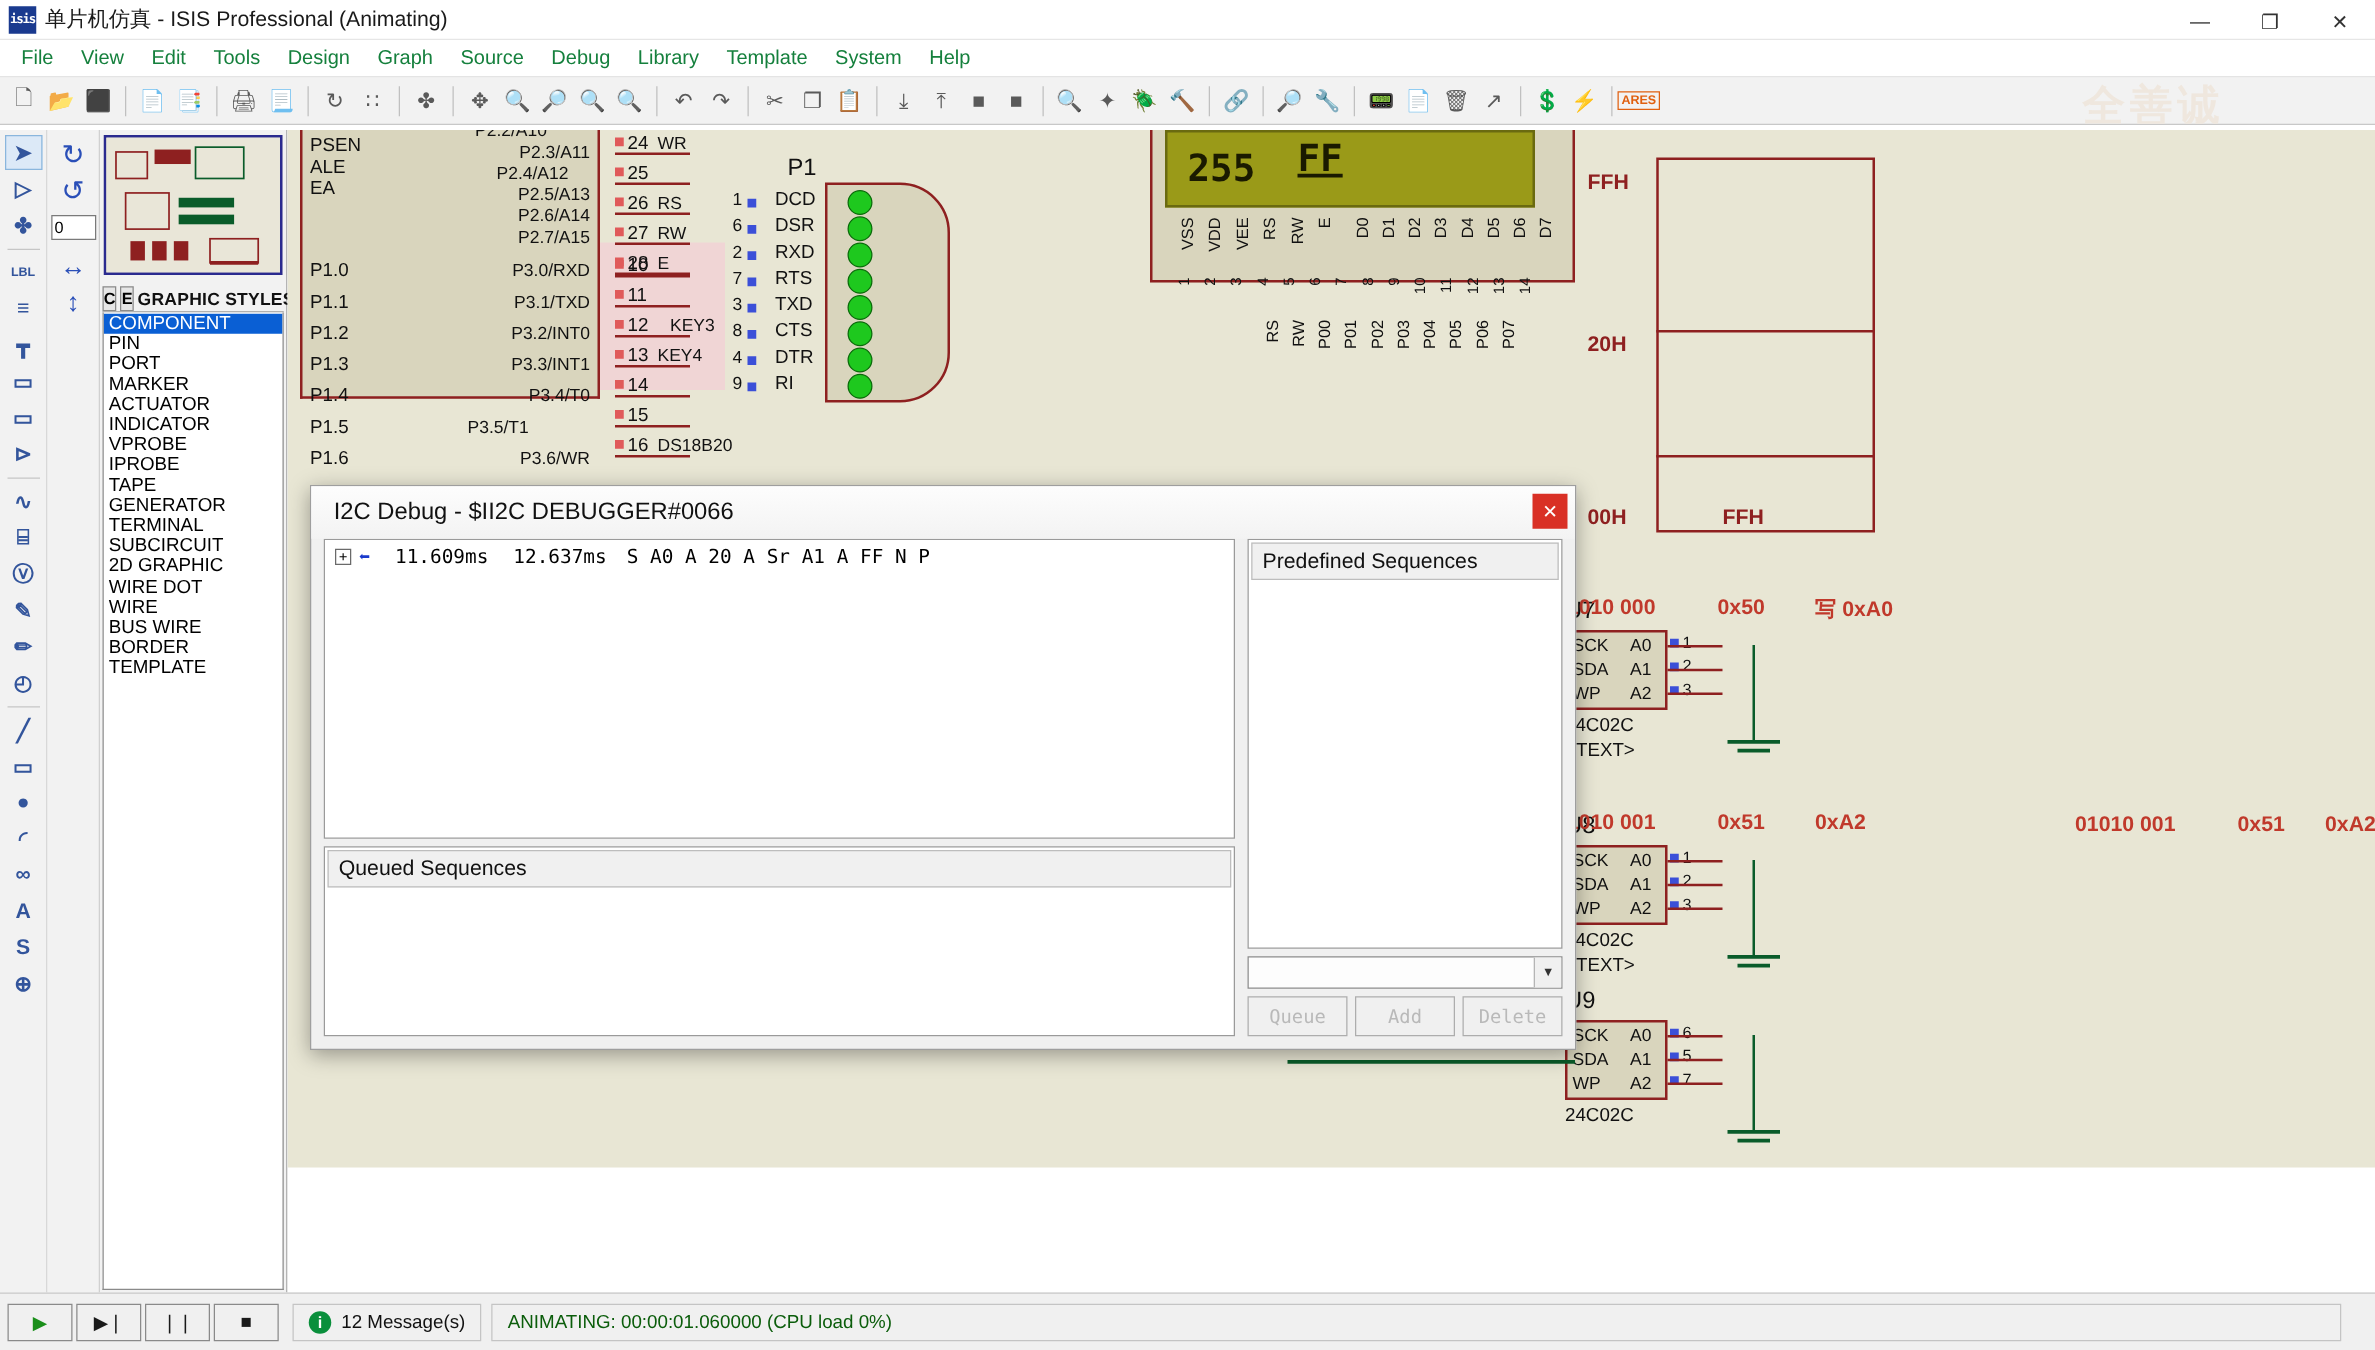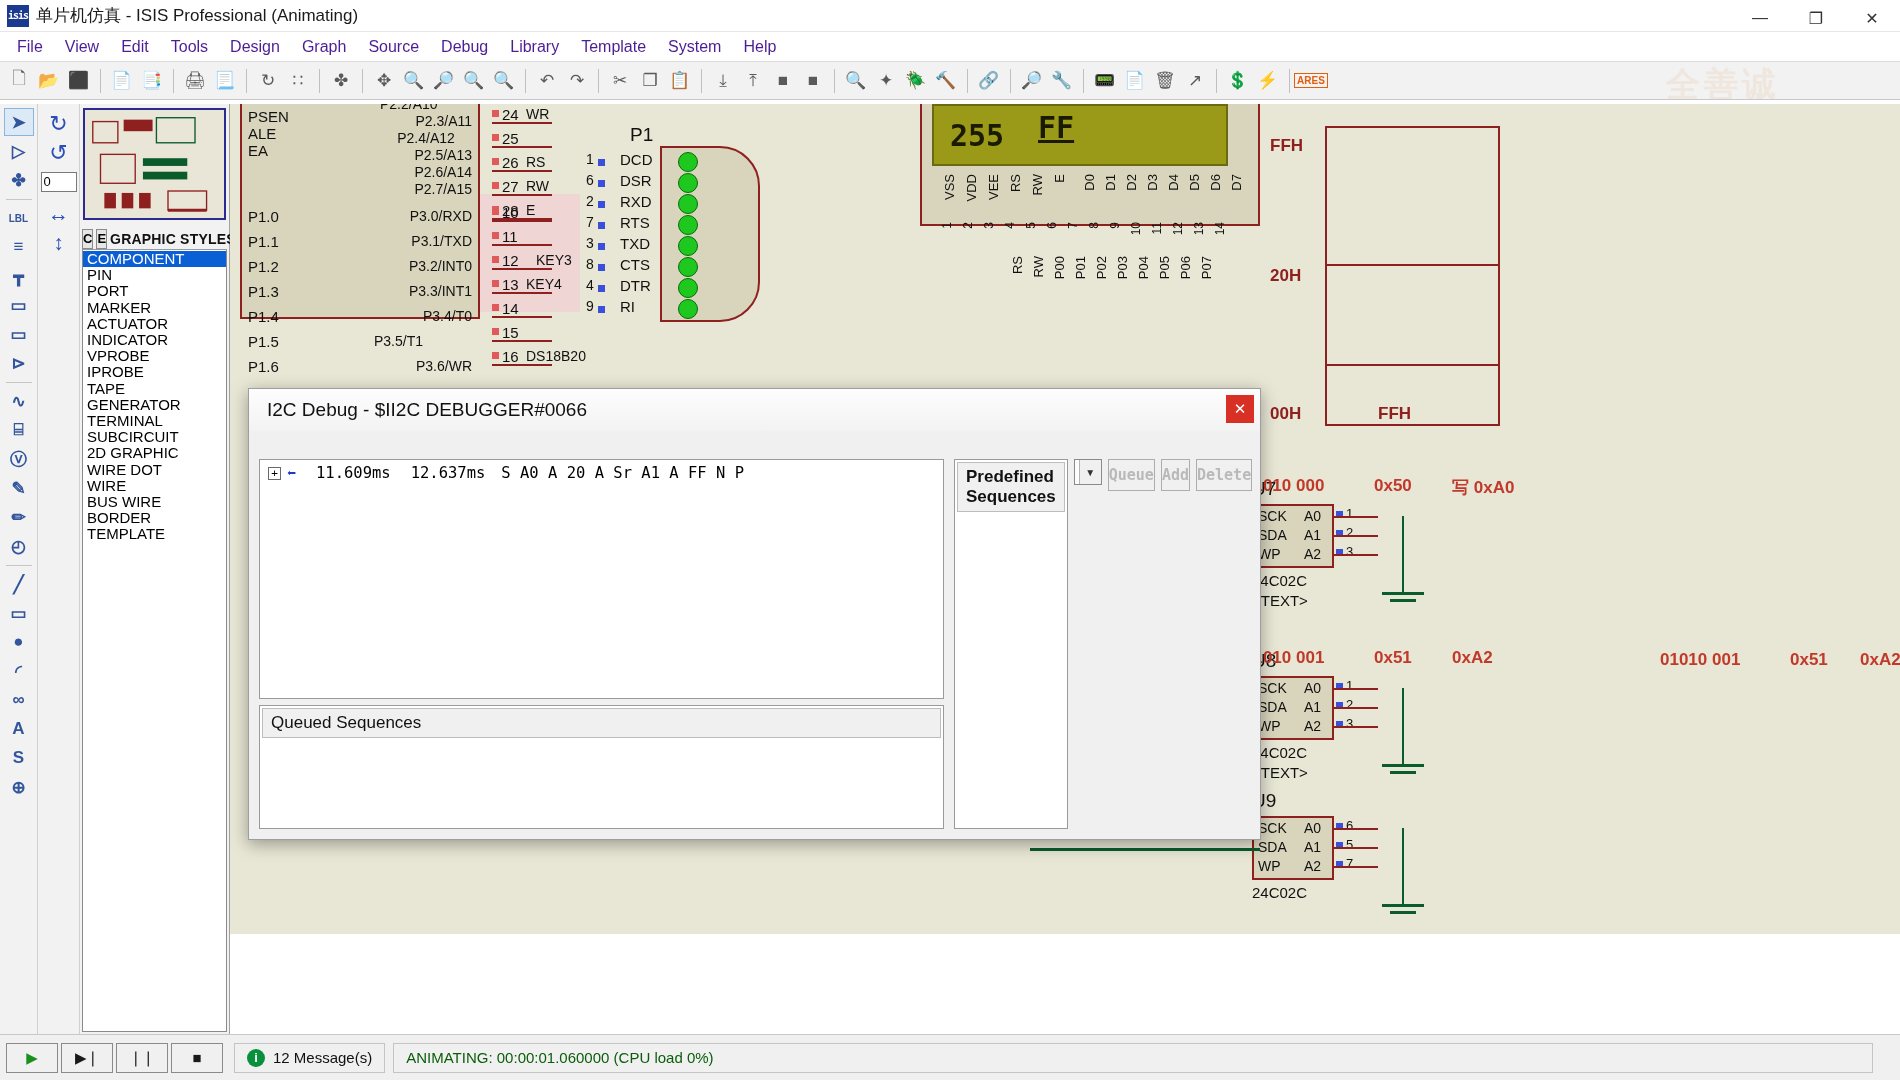--- a/index.html
+++ b/index.html
@@ -35,21 +35,21 @@
 
   
   .menubar {
     height: 30px; width: 100%;
     background: #ffffff;
     display: flex; align-items: center;
     padding-left: 6px;
     border-bottom: 1px solid #dcdcdc;
   }
   .menu-item {
-    font-size: 16px; color: #4c1d95;
+    font-size: 16px; color: #15803d;
     padding: 3px 11px; cursor: default;
   }
 
   
   .toolbar {
     height: 38px; width: 100%;
     background: #f2f2f2;
     display: flex; align-items: center;
     padding-left: 4px;
     border-bottom: 1px solid #c8c8c8;
@@ -186,21 +186,21 @@
   .plus-box {
     width: 13px; height: 13px; border: 1px solid #6a6a6a; background: #fff;
     font-size: 11px; line-height: 11px; text-align: center;
     font-family: "DejaVu Sans Mono", monospace; color: #000;
   }
   .queued-box { flex: 1; background: #fff; border: 1px solid #9a9a9a; display: flex; flex-direction: column; }
   .group-hdr {
     background: #f0f0f0; border: 1px solid #bdbdbd; margin: 2px;
     font-size: 17px; padding: 4px 8px; color: #111;
   }
-  .dlg-right { width: 296px; display: flex; flex-direction: row; gap: 6px; font-weight: bold; }
+  .dlg-right { width: 252px; display: flex; flex-direction: column; gap: 6px; }
   .predef-box { flex: 1; background: #fff; border: 1px solid #9a9a9a; display: flex; flex-direction: column; }
   .combo {
     height: 26px; background: #fdfdfd; border: 1px solid #8a8a8a;
     display: flex; align-items: center; justify-content: flex-end;
   }
   .combo-arrow {
     width: 22px; height: 24px; background: #f0f0f0; border-left: 1px solid #b5b5b5;
     display: flex; align-items: center; justify-content: center; font-size: 10px; color: #333;
   }
   .btn-row { display: flex; gap: 6px; }
@@ -788,21 +788,21 @@
         <div class="wire" style="left: 30px; top: 640px; width: 110px; height: 3px;"></div>
         <div class="rect-out" style="left: 150px; top: 620px; width: 46px; height: 16px; background: rgb(217, 213, 189);"></div>
         <div class="wire" style="left: 200px; top: 640px; width: 60px; height: 3px;"></div>
         <div class="wire" style="left: 258px; top: 640px; width: 3px; height: 60px;"></div>
         <div class="wire" style="left: 238px; top: 700px; width: 42px; height: 3px;"></div>
         <div class="wire" style="left: 246px; top: 708px; width: 26px; height: 3px;"></div>
         <div class="wire" style="left: 800px; top: 612px; width: 230px; height: 3px;"></div>
         <div class="wire" style="left: 800px; top: 744px; width: 230px; height: 3px;"></div>
       </div>
 
-    <div class="dialog" style="left:18px;top:284px;gap:28px;">
+    <div class="dialog" style="left:18px;top:284px;">
       <div class="dlg-title">
         <span class="t">I2C Debug - $II2C DEBUGGER#0066</span>
         <div class="dlg-close">✕</div>
       </div>
       <div class="dlg-body">
         <div class="dlg-left">
           <div class="trace-box" id="trace-host">
               <div class="trace-row">
                 <div class="plus-box">+</div>
                 <span style="color: rgb(26, 58, 204); font-size: 15px;">⬅</span>

